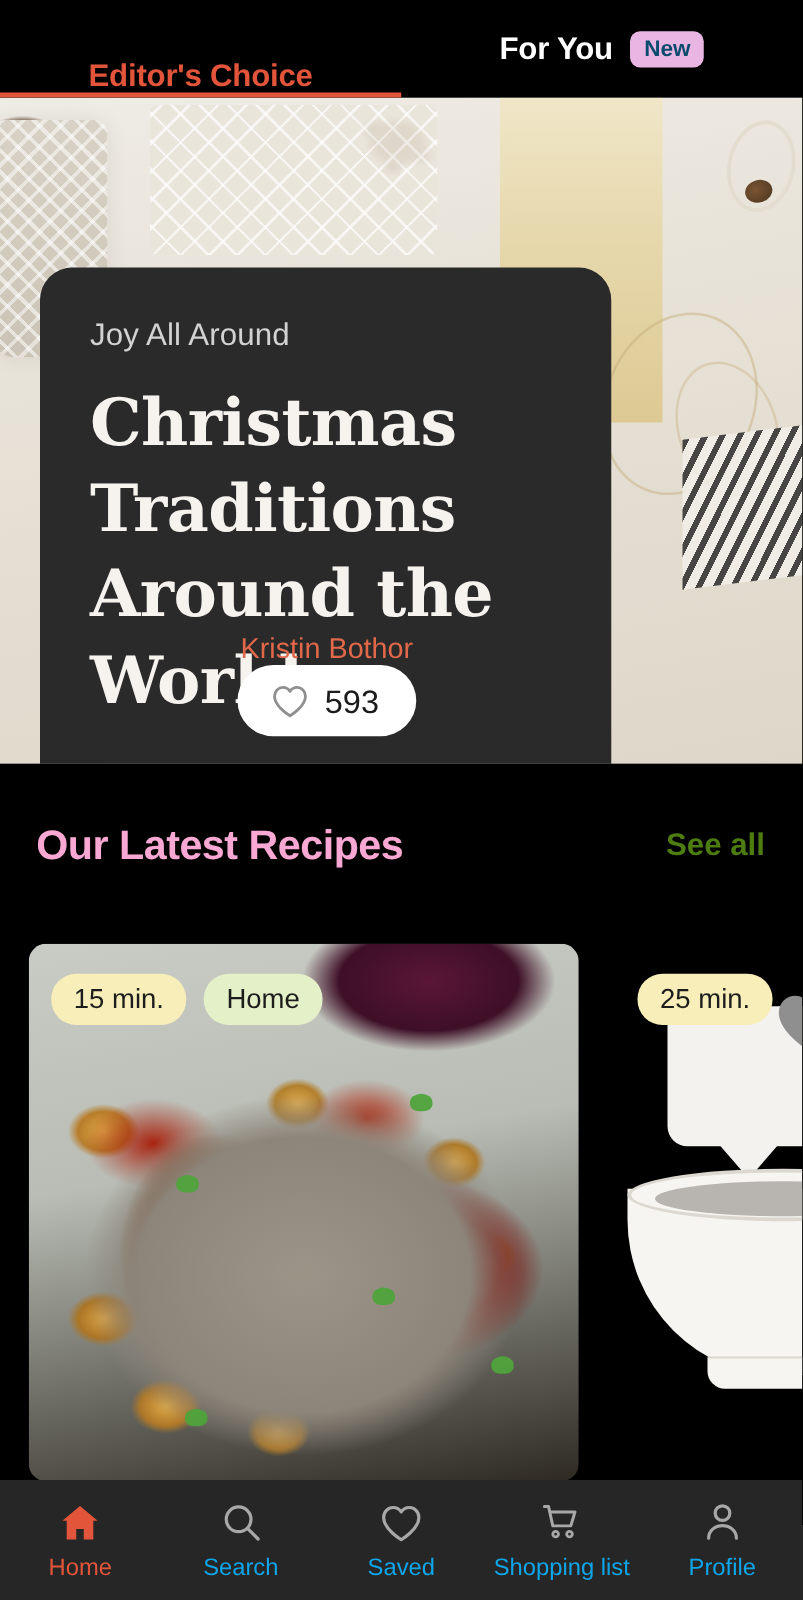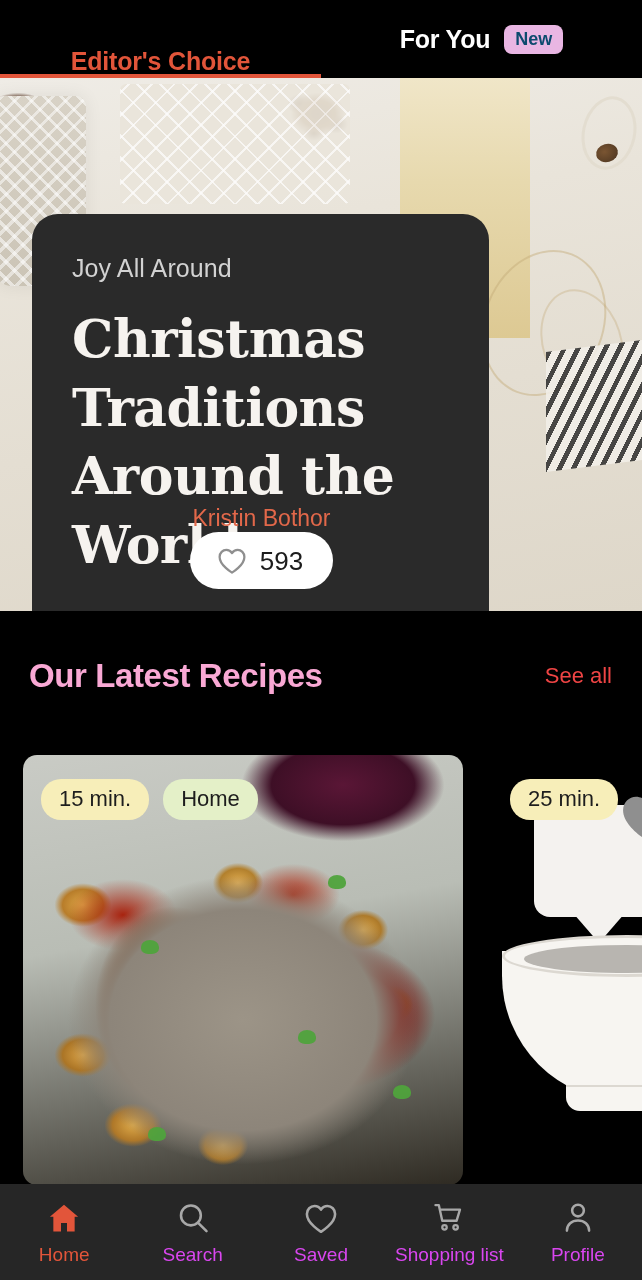--- a/index.html
+++ b/index.html
@@ -251,23 +251,23 @@
     background: #000;
     z-index: 20;
   }
   .section-title {
     color: #f9a8d4;
     font-size: 33px;
     font-weight: 700;
     letter-spacing: -0.4px;
   }
   .see-all {
-    color: #ef4444;
-    font-size: 22px;
-    font-weight: 400;
+    color: #4d7c0f;
+    font-size: 25px;
+    font-weight: 700;
     cursor: pointer;
   }
 
   
   .cards {
     position: absolute;
     left: 0; top: 741px;
     width: 642px;
     height: 444px;
     background: #000;
@@ -407,21 +407,21 @@
     flex-direction: column;
     align-items: center;
     justify-content: center;
     gap: 9px;
     cursor: pointer;
     height: 124px;
   }
   .nav-label {
     font-size: 19px;
     font-weight: 400;
-    color: #d946ef;
+    color: #0ea5e9;
     line-height: 1;
   }
   .nav-active .nav-label { color: #e2553a; }
   .nav-icon { width: 36px; height: 36px; display: block; }
 </style>
 </head>
 <body>
 
 <div id="app">
 

